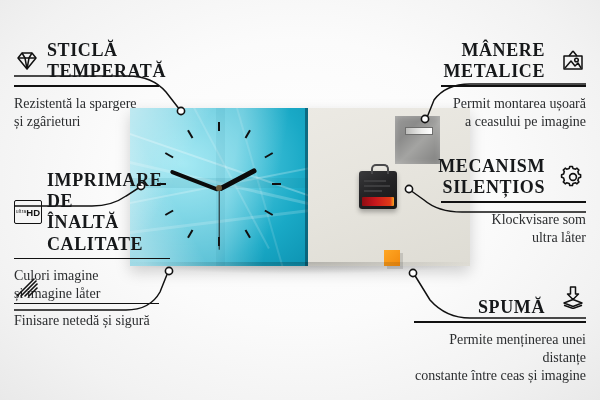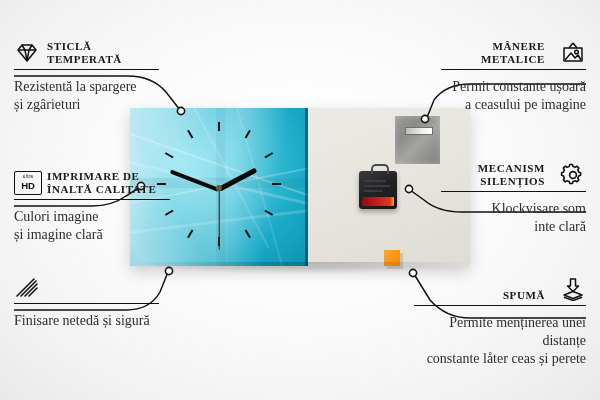--- a/index.html
+++ b/index.html
@@ -87,34 +87,34 @@
   }
   .panel-shadow{
     position:absolute;left:130px;top:262px;width:340px;height:12px;
     background:radial-gradient(ellipse at 50% 0%, rgba(0,0,0,.22) 0%, rgba(0,0,0,0) 72%);
   }
 
   
   .callout{position:absolute;}
   .co-head{display:flex;align-items:center;gap:7px;}
   .co-title{
-    font-weight:bold;font-size:11px;letter-spacing:.6px;color:#16181a;
+    font-weight:bold;font-size:18px;letter-spacing:.6px;color:#16181a;
     line-height:1.18;text-transform:uppercase;
   }
   .co-rule{height:1.4px;background:#111;margin-top:3px;}
   .co-sub{font-size:14px;color:#2b2d2f;line-height:1.28;margin-top:8px;}
   .left .co-head{justify-content:flex-start;}
   .right .co-head{justify-content:flex-end;gap:15px;}
   .right .co-title{text-align:right;}
   .right .co-sub{text-align:right;}
   .ico{flex:0 0 auto;width:26px;height:24px;}
   .ico svg{display:block;width:100%;height:100%;}
   .hdbadge{
     width:26px;height:22px;border:1.6px solid #111;border-radius:2px;
-    display:flex;flex-direction:column;align-items:center;justify-content:center;
+    display:flex;flex-direction:row;align-items:center;justify-content:center;
     font-family:"Liberation Sans",sans-serif;line-height:1;
   }
   .hdbadge .u{font-size:4.6px;letter-spacing:.3px;color:#111;}
   .hdbadge .h{font-size:9.5px;font-weight:bold;color:#111;margin-top:1px;}
 
   .lines{position:absolute;left:0;top:0;width:600px;height:400px;pointer-events:none;}
 </style>
 </head>
 <body>
 
@@ -229,21 +229,21 @@
         </span>
       </span>
       <span class="co-title">
         <span>IMPRIMARE DE</span><br>
         <span>ÎNALTĂ CALITATE</span>
       </span>
     </div>
     <div class="co-rule" style="width:156px;"></div>
     <div class="co-sub">
       <span>Culori imagine</span><br>
-      <span>și imagine clară</span>
+      <span>și imagine låter</span>
     </div>
   </div>
 
   <div class="callout left" style="left:14px;top:276px;width:145px;">
     <div class="co-head">
       <span class="ico">
         <svg viewBox="0 0 26 24">
           <g fill="none" stroke="#111" stroke-width="1.6" stroke-linecap="round">
             <path d="M3,20 L20,3"></path>
               <path d="M7,20 L22,5"></path>
@@ -271,44 +271,44 @@
             <path d="M13,2 L17,7 M13,2 L9,7"></path>
             <rect x="4" y="7" width="18" height="13"></rect>
             <path d="M5,19 L11,12 L15,17 L18,14 L21,19"></path>
             <circle cx="16.5" cy="11" r="1.8"></circle>
           </g>
         </svg>
       </span>
     </div>
     <div class="co-rule" style="width:145px;"></div>
     <div class="co-sub">
-      <span>Permit constante ușoară</span><br>
+      <span>Permit montarea ușoară</span><br>
       <span>a ceasului pe imagine</span>
     </div>
   </div>
 
-  <div class="callout right" style="left:441px;top:162px;width:145px;">
+  <div class="callout right" style="left:441px;top:156px;width:145px;">
     <div class="co-head">
       <span class="co-title">
         <span>MECANISM</span><br>
         <span>SILENȚIOS</span>
       </span>
       <span class="ico">
         <svg viewBox="0 0 26 24">
           <g fill="none" stroke="#111" stroke-width="1.6" stroke-linejoin="round">
             <path d="M13,3.5 l2.6,.7 1.4,-1.0 1.9,1.9 -1.0,1.4 .7,2.6 2.0,.6 v2.6 l-2.0,.6 -.7,2.6 1.0,1.4 -1.9,1.9 -1.4,-1.0 -2.6,.7 -.6,2.0 h-2.6 l-.6,-2.0 -2.6,-.7 -1.4,1.0 -1.9,-1.9 1.0,-1.4 -.7,-2.6 -2.0,-.6 v-2.6 l2.0,-.6 .7,-2.6 -1.0,-1.4 1.9,-1.9 1.4,1.0 2.6,-.7 .6,-2.0 h2.6 z"></path>
             <circle cx="13" cy="12" r="3.4"></circle>
           </g>
         </svg>
       </span>
     </div>
     <div class="co-rule" style="width:145px;"></div>
     <div class="co-sub">
       <span>Klockvisare som</span><br>
-      <span>inte clară</span>
+      <span>ultra låter</span>
     </div>
   </div>
 
   <div class="callout right" style="left:414px;top:276px;width:172px;">
     <div class="co-head">
       <span class="co-title">
         <br>
         <span>SPUMĂ</span>
       </span>
       <span class="ico">
@@ -317,17 +317,17 @@
             <path d="M10.5,2 h5 v7 h3 l-5.5,5.5 L7.5,9 h3 z"></path>
             <path d="M13,14.5 L22,18 L13,21.5 L4,18 Z"></path>
             <path d="M4,20.2 L13,23.5 L22,20.2"></path>
           </g>
         </svg>
       </span>
     </div>
     <div class="co-rule" style="width:172px;"></div>
     <div class="co-sub">
       <span>Permite menținerea unei distanțe</span><br>
-      <span>constante låter ceas și perete</span>
+      <span>constante între ceas și imagine</span>
     </div>
   </div>
 
 </div>
 
 </body></html>

